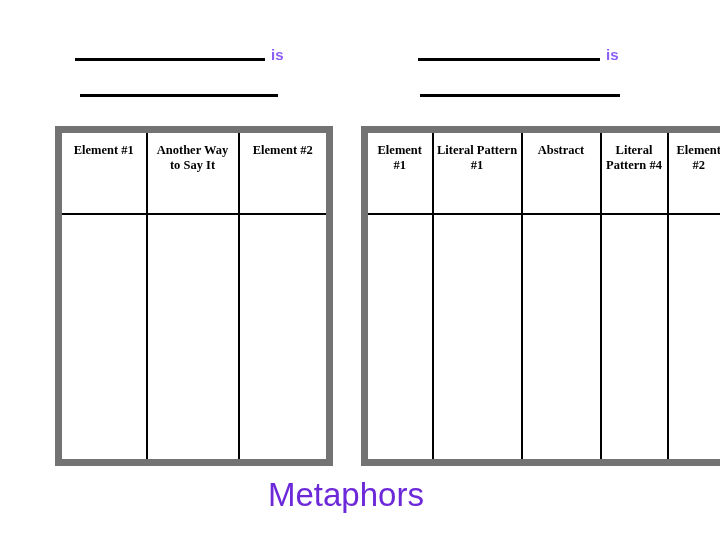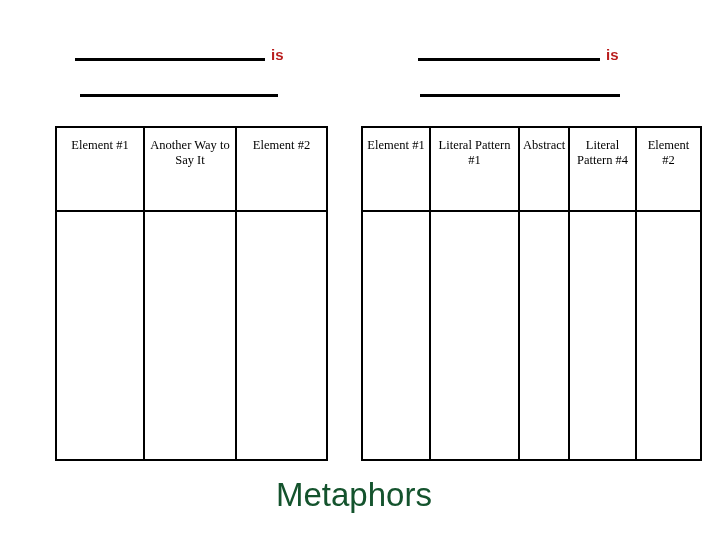--- a/index.html
+++ b/index.html
@@ -24,43 +24,44 @@
   }
   .blank-line {
     display: block;
     border-bottom: 3px solid #000000;
     height: 0;
   }
   .is-word {
     font-family: "Liberation Sans", sans-serif;
     font-weight: bold;
     font-size: 15px;
-    color: #b91c1c;
+    color: #8b5cf6;
     line-height: 1;
     margin-left: 6px;
     position: relative;
     top: 1px;
   }
 
   #prompt-left-1  { left: 75px;  top: 46px; }
   #prompt-left-1 .blank-line  { width: 190px; }
   #prompt-left-2  { left: 80px;  top: 94px; }
   #prompt-left-2 .blank-line  { width: 198px; }
 
   #prompt-right-1 { left: 418px; top: 46px; }
   #prompt-right-1 .blank-line { width: 182px; }
   #prompt-right-2 { left: 420px; top: 94px; }
   #prompt-right-2 .blank-line { width: 200px; }
 
   
   .metaphor-table {
     position: absolute;
     border-collapse: collapse;
-    border: 1px solid #737373;
+    border: 7px solid #737373;
     table-layout: fixed;
+    font-weight: bold;
   }
   .metaphor-table td {
     border: 2px solid #000000;
     vertical-align: top;
     padding: 0;
     margin: 0;
   }
   .metaphor-table td.header-cell {
     height: 84px;
     text-align: center;
@@ -84,23 +85,22 @@
   #table-right { left: 361px; top: 126px; width: 333px; }
 
   
   #page-title {
     position: absolute;
     left: 268px;
     top: 476px;
     font-family: "Liberation Sans", sans-serif;
     font-size: 33px;
     line-height: 38px;
-    color: #14532d;
+    color: #6d28d9;
     white-space: nowrap;
-    margin-left: 8px;
   }
 </style>
 </head>
 <body>
 
 <div id="page">
 
   <div class="prompt-row" id="prompt-left-1">
     <span class="blank-line"></span>
     <span class="is-word">is</span>
@@ -146,21 +146,21 @@
 
   <table class="metaphor-table" id="table-right">
     <tbody>
       <tr>
         <td class="header-cell" style="width:68px">
           <span class="cell-label">Element #1</span>
         </td>
         <td class="header-cell" style="width:89px">
           <span class="cell-label">Literal Pattern #1</span>
         </td>
-        <td class="header-cell" style="width:50px">
+        <td class="header-cell" style="width:79px">
           <span class="cell-label">Abstract</span>
         </td>
         <td class="header-cell" style="width:67px">
           <span class="cell-label">Literal Pattern #4</span>
         </td>
         <td class="header-cell" style="width:65px">
           <span class="cell-label">Element #2</span>
         </td>
       </tr>
       <tr>

